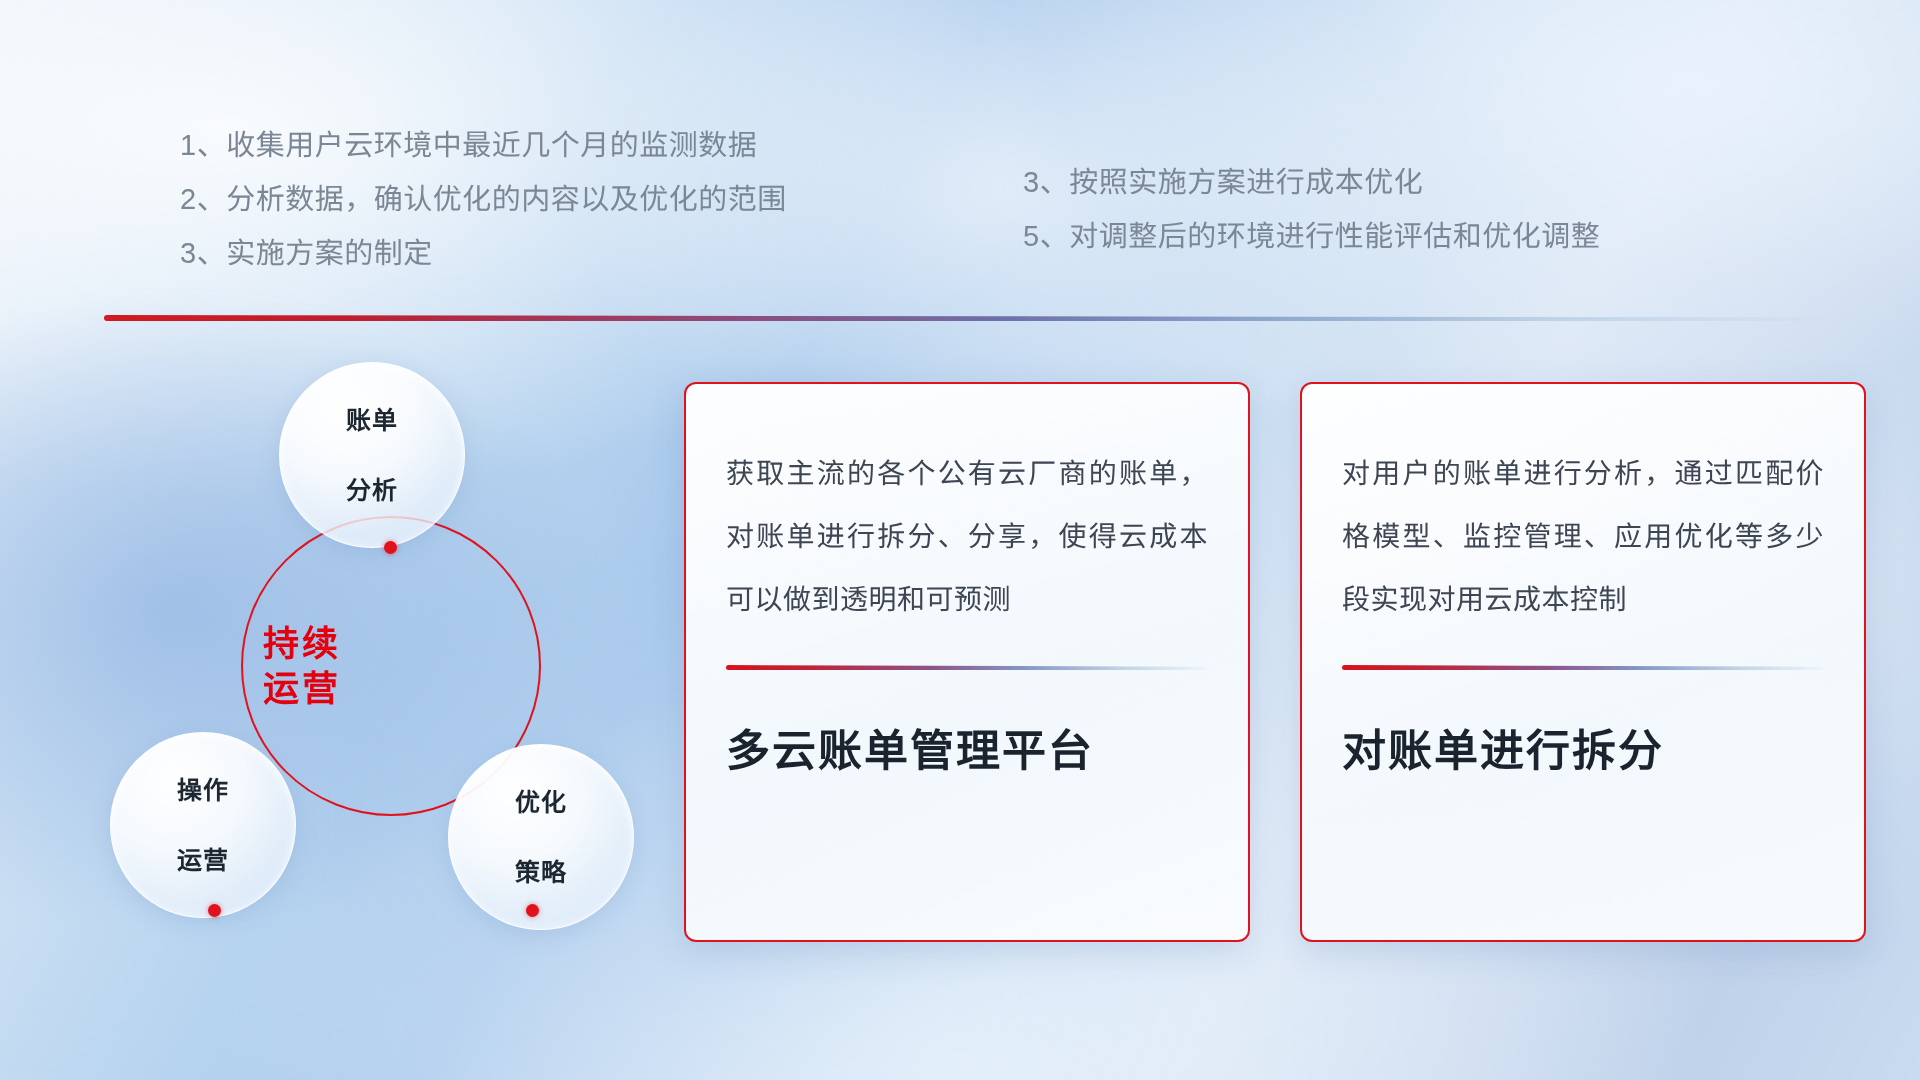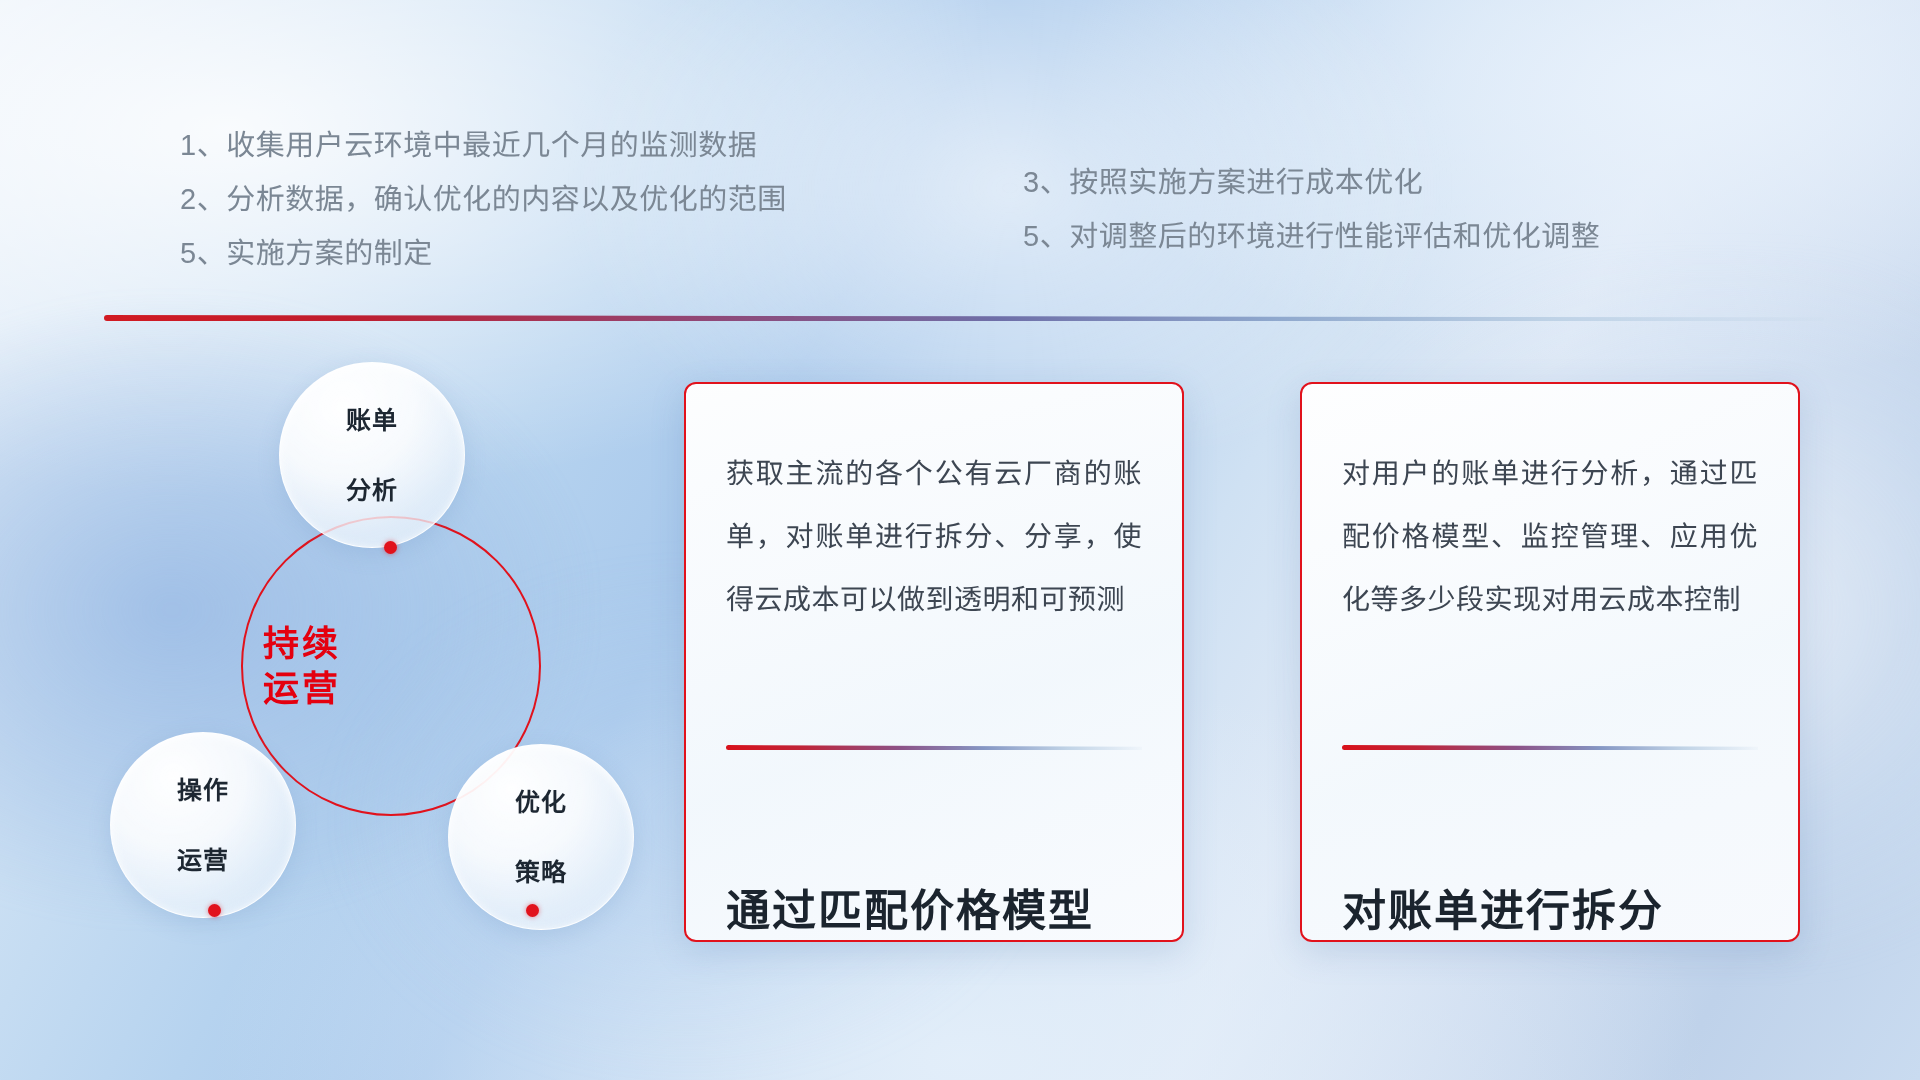--- a/index.html
+++ b/index.html
@@ -178,35 +178,34 @@
     box-shadow: 0 0 5px rgba(225,18,28,0.5);
   }
   #venn-dot-top    { left: 288px; top: 189px; }
   #venn-dot-left   { left: 112px; top: 552px; }
   #venn-dot-right  { left: 430px; top: 552px; }
 
   
   .card {
     position: absolute;
     top: 382px;
-    width: 500px;
+    width: 566px;
     height: 560px;
     border: 2.4px solid #e1121c;
     border-radius: 12px;
     box-sizing: border-box;
     background: linear-gradient(160deg,
         rgba(255,255,255,0.97) 0%,
         rgba(250,252,254,0.97) 30%,
         rgba(244,249,253,0.96) 58%,
         rgba(249,251,254,0.97) 100%);
     box-shadow: 0 10px 34px rgba(80,120,175,0.20);
     padding: 58px 40px 0 40px;
     display: flex;
     flex-direction: column;
-    justify-content: space-between;
   }
   #card-1 { left: 684px; }
   #card-2 { left: 1300px; }
 
   .card-body {
     font-size: 28px;
     line-height: 63px;
     color: #3d4652;
     letter-spacing: 0.5px;
     flex: 0 0 auto;
@@ -242,21 +241,21 @@
 <div id="slide">
 
   <div id="bg-blob-a"></div>
   <div id="bg-blob-b"></div>
   <div id="bg-blob-c"></div>
   <div id="bg-blob-d"></div>
 
   <div id="bullets-left">
     <div class="bullet-line">1、收集用户云环境中最近几个月的监测数据</div>
     <div class="bullet-line">2、分析数据，确认优化的内容以及优化的范围</div>
-    <div class="bullet-line">5、实施方案的制定</div>
+    <div class="bullet-line">3、实施方案的制定</div>
   </div>
 
   <div id="bullets-right">
     <div class="bullet-line">3、按照实施方案进行成本优化</div>
     <div class="bullet-line">5、对调整后的环境进行性能评估和优化调整</div>
   </div>
 
   <div id="divider"></div>
 
   <div id="venn">
@@ -284,21 +283,21 @@
     </div>
 
     <div id="venn-dot-top" class="venn-dot"></div>
     <div id="venn-dot-left" class="venn-dot"></div>
     <div id="venn-dot-right" class="venn-dot"></div>
   </div>
 
   <div id="card-1" class="card">
     <div class="card-body">获取主流的各个公有云厂商的账单，对账单进行拆分、分享，使得云成本可以做到透明和可预测</div>
     <div class="card-rule"></div>
-    <div class="card-title">通过匹配价格模型</div>
+    <div class="card-title">多云账单管理平台</div>
   </div>
 
   <div id="card-2" class="card">
     <div class="card-body">对用户的账单进行分析，通过匹配价格模型、监控管理、应用优化等多少段实现对用云成本控制</div>
     <div class="card-rule"></div>
     <div class="card-title">对账单进行拆分</div>
   </div>
 
 </div>
 

